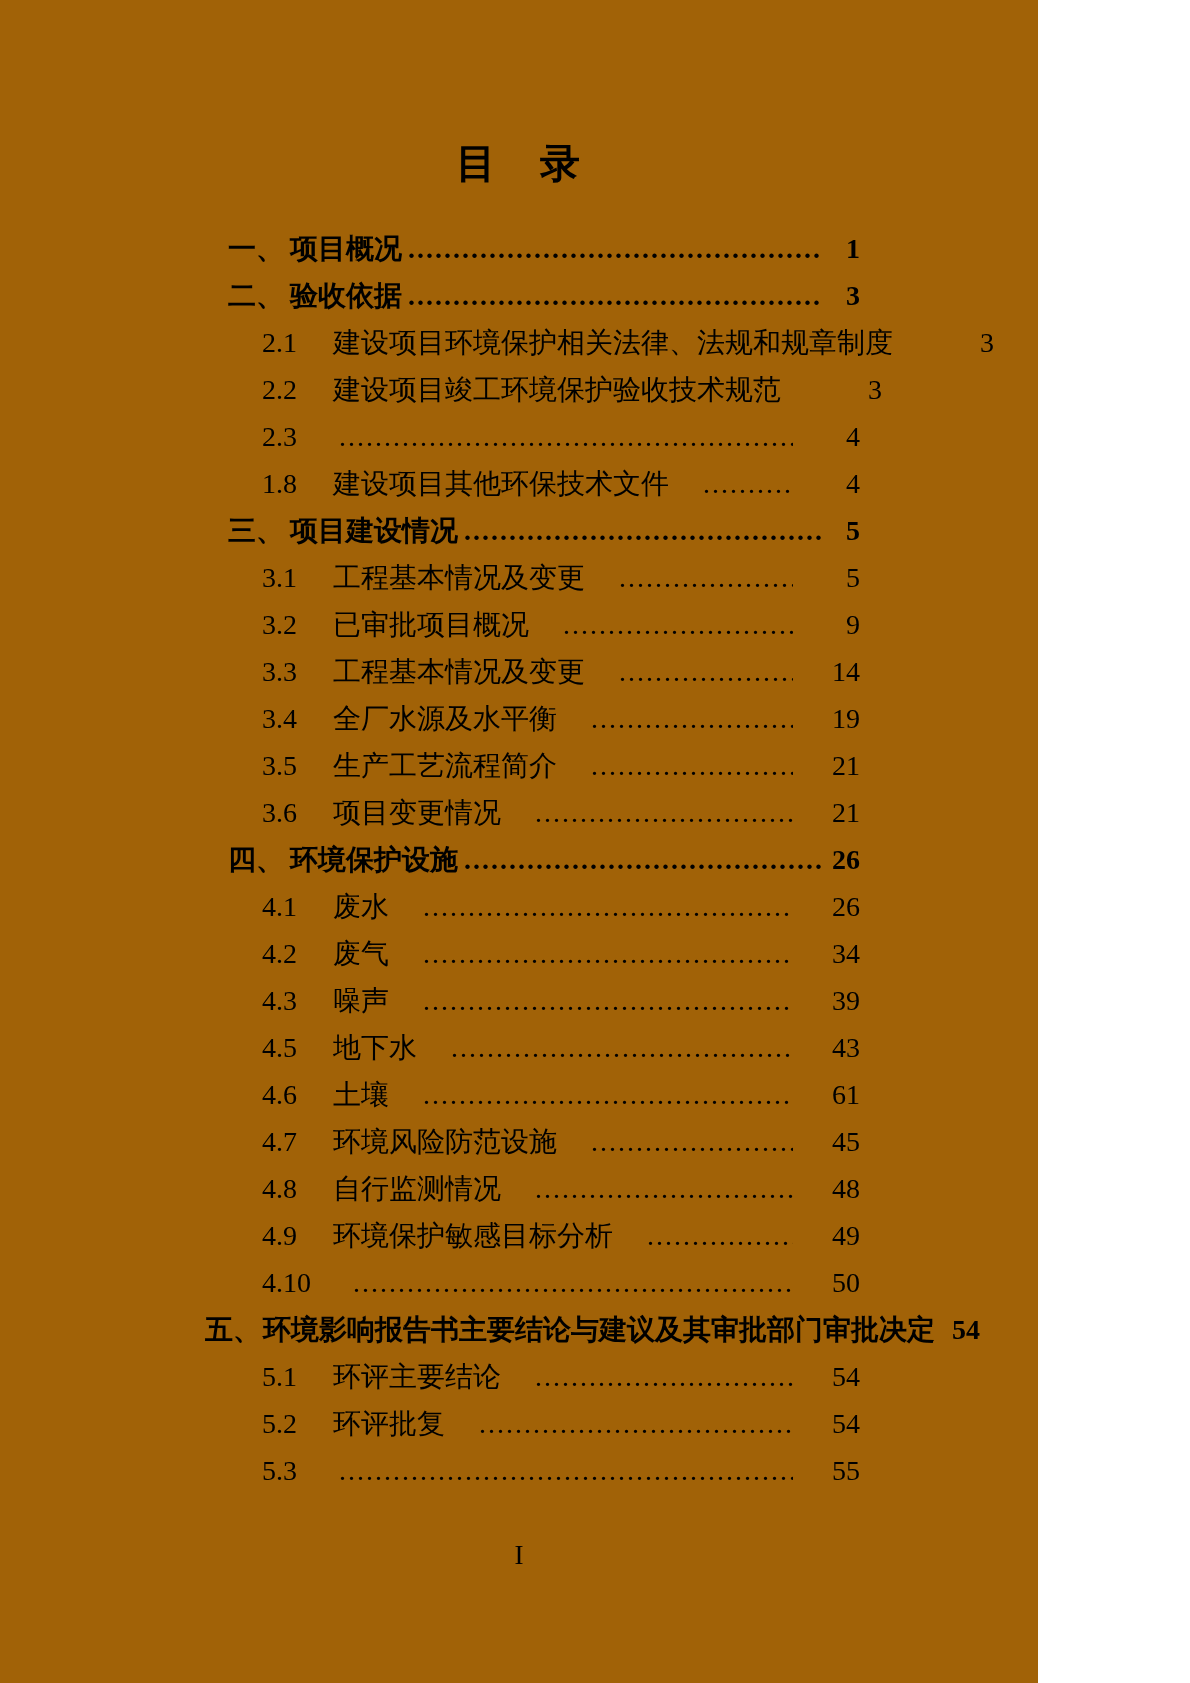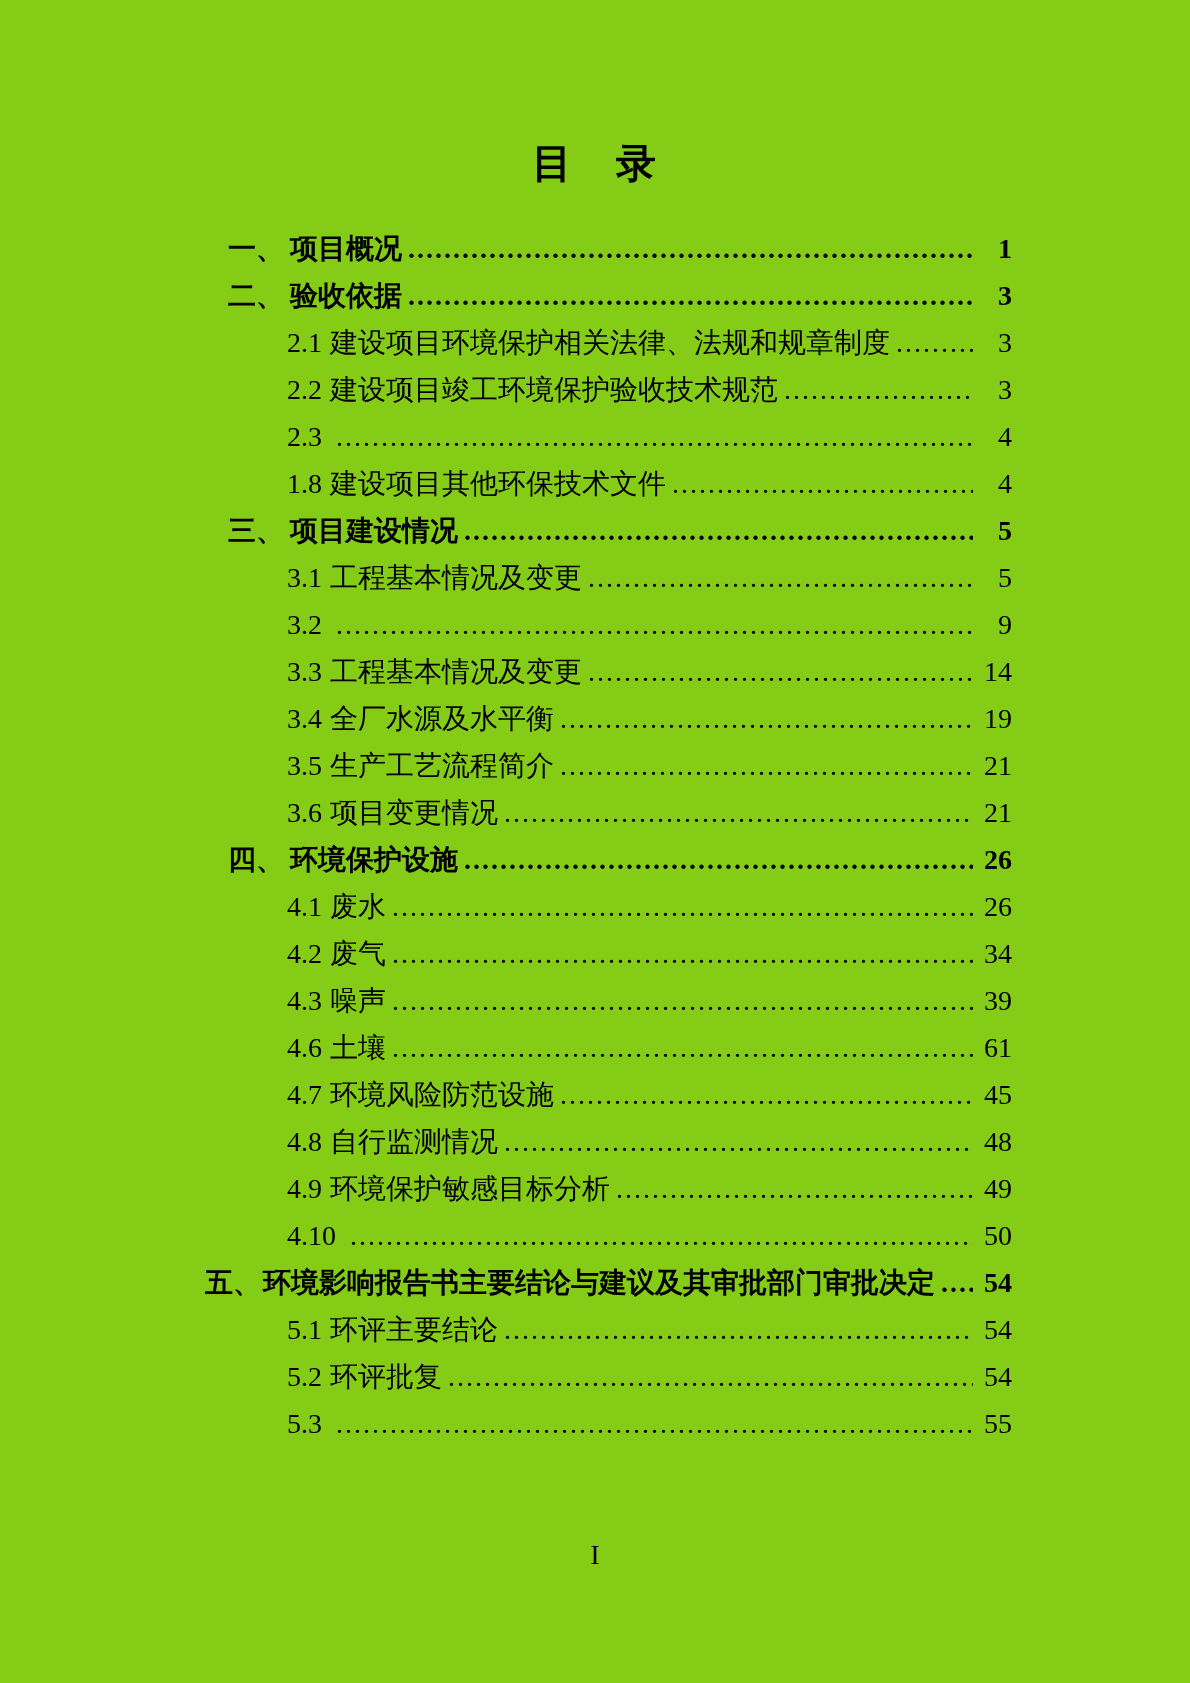--- a/index.html
+++ b/index.html
@@ -2,23 +2,23 @@
 <html><head>
 <meta charset="utf-8">
 <style>
   html, body {
     margin: 0;
     padding: 0;
     background: #ffffff;
   }
   .page {
     position: relative;
-    width: 1190px;
+    width: 1038px;
     height: 1683px;
-    background: #84cc16;
+    background: #a16207;
     color: #000000;
     font-family: "Liberation Serif", "DejaVu Serif", serif;
     overflow: hidden;
   }
   .doc-title {
     margin: 0;
     padding-top: 136px;
     text-align: center;
     font-size: 40px;
     font-weight: 700;
@@ -44,21 +44,22 @@
     width: 62px;
   }
   .toc-row.level1.tight {
     margin-left: 0;
   }
   .toc-row.level1.tight .num {
     width: auto;
     margin-right: 2px;
   }
   .toc-row.level2 {
-    margin-left: 82px;
+    margin-left: 57px;
+    gap: 28px;
   }
   .toc-row.level2 .num {
     margin-right: 8px;
   }
   .leader {
     flex: 1;
     overflow: hidden;
     white-space: nowrap;
     margin-left: 6px;
     margin-right: 5px;
@@ -128,20 +129,21 @@
         <span class="pg">5</span>
       </div>
       <div class="toc-row level2">
         <span class="num">3.1</span>
         <span class="label">工程基本情况及变更</span>
         <span class="leader"></span>
         <span class="pg">5</span>
       </div>
       <div class="toc-row level2">
         <span class="num">3.2</span>
+        <span class="label">已审批项目概况</span>
         <span class="leader"></span>
         <span class="pg">9</span>
       </div>
       <div class="toc-row level2">
         <span class="num">3.3</span>
         <span class="label">工程基本情况及变更</span>
         <span class="leader"></span>
         <span class="pg">14</span>
       </div>
       <div class="toc-row level2">
@@ -178,20 +180,26 @@
         <span class="num">4.2</span>
         <span class="label">废气</span>
         <span class="leader"></span>
         <span class="pg">34</span>
       </div>
       <div class="toc-row level2">
         <span class="num">4.3</span>
         <span class="label">噪声</span>
         <span class="leader"></span>
         <span class="pg">39</span>
+      </div>
+      <div class="toc-row level2">
+        <span class="num">4.5</span>
+        <span class="label">地下水</span>
+        <span class="leader"></span>
+        <span class="pg">43</span>
       </div>
       <div class="toc-row level2">
         <span class="num">4.6</span>
         <span class="label">土壤</span>
         <span class="leader"></span>
         <span class="pg">61</span>
       </div>
       <div class="toc-row level2">
         <span class="num">4.7</span>
         <span class="label">环境风险防范设施</span>

